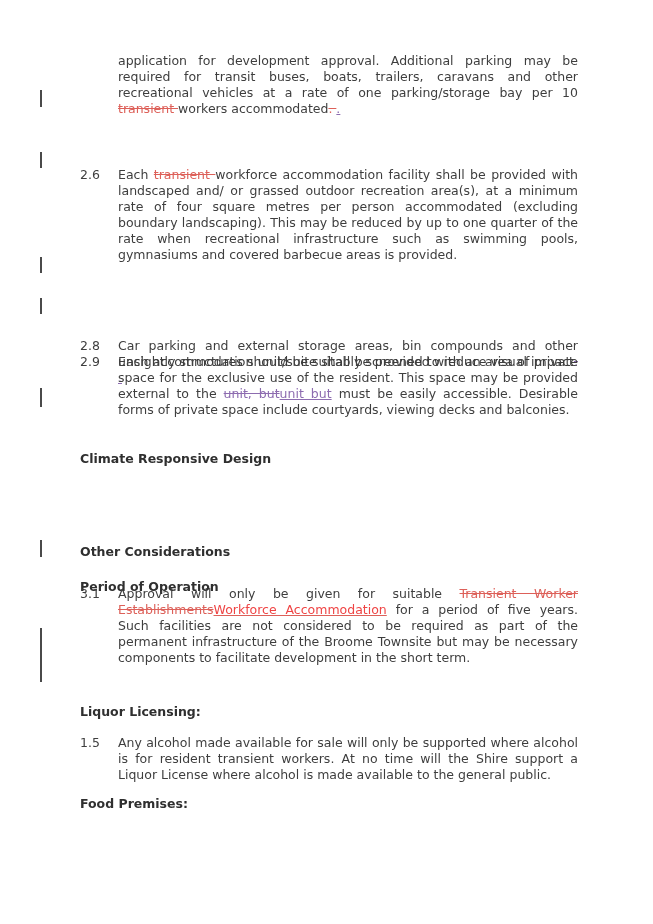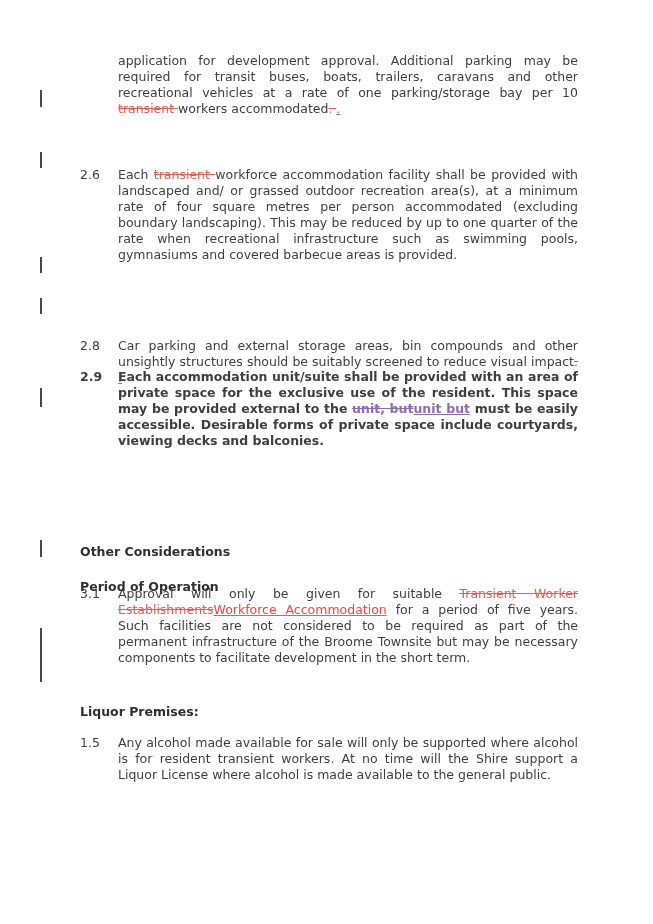--- a/index.html
+++ b/index.html
@@ -44,21 +44,21 @@
     left: 40px;
     width: 1.5px;
     background: #4a4a4a;
   }
   
   .block-0  { top: 53px; }
   .block-1  { top: 123px; }
   .block-2  { top: 151px; margin-top: 16px; }
   .block-3  { top: 261px; }
   .block-4  { top: 308px; margin-top: 30px; }
-  .block-5  { top: 369px; font-weight: bold; }
+  .block-5  { top: 354px; }
   .block-6  { top: 451px; }
   .block-7  { top: 481px; }
   .block-8  { top: 544px; }
   .block-9  { top: 579px; }
   .block-10 { top: 586px; }
   .block-11 { top: 704px; }
   .block-12 { top: 735px; }
   .block-13 { top: 796px; }
   .block-14 { top: 826px; }
   .footer-rule {
@@ -103,27 +103,29 @@
         <span class="body"><span class="seg-normal">Each </span><span class="seg-del-red">transient </span><span class="seg-normal">workforce accommodation facility shall be provided with landscaped and/ or grassed outdoor recreation area(s), at a minimum rate of four square metres per person accommodated (excluding boundary landscaping). This may be reduced by up to one quarter of the rate when recreational infrastructure such as swimming pools, gymnasiums and covered barbecue areas is provided.</span></span>
       </div>
       <div class="item block-4">
         <span class="num">2.8</span>
         <span class="body"><span class="seg-normal">Car parking and external storage areas, bin compounds and other unsightly structures should be suitably screened to reduce visual impact</span><span class="seg-del-purple">. </span><span class="seg-ins-purple">.</span></span>
       </div>
       <div class="item block-5">
         <span class="num">2.9</span>
         <span class="body"><span class="seg-normal">Each accommodation unit/suite shall be provided with an area of private space for the exclusive use of the resident. This space may be provided external to the </span><span class="seg-del-purple">unit, but</span><span class="seg-ins-purple">unit but</span><span class="seg-normal"> must be easily accessible. Desirable forms of private space include courtyards, viewing decks and balconies.</span></span>
       </div>
+      <div class="heading block-6">Climate Responsive Design</div>
       <div class="heading block-9">Period of Operation</div>
       <div class="heading block-8">Other Considerations</div>
       <div class="item block-10">
         <span class="num">3.1</span>
         <span class="body"><span class="seg-normal">Approval will only be given for suitable </span><span class="seg-del-red">Transient Worker Establishments</span><span class="seg-ins-red">Workforce Accommodation</span><span class="seg-normal"> for a period of five years. Such facilities are not considered to be required as part of the permanent infrastructure of the Broome Townsite but may be necessary components to facilitate development in the short term.</span></span>
       </div>
-      <div class="heading block-11">Liquor Premises:</div>
+      <div class="heading block-11">Liquor Licensing:</div>
       <div class="item block-12">
         <span class="num">1.5</span>
         <span class="body"><span class="seg-normal">Any alcohol made available for sale will only be supported where alcohol is for resident transient workers. At no time will the Shire support a Liquor License where alcohol is made available to the general public.</span></span>
       </div>
+      <div class="heading block-13">Food Premises:</div>
     </div>
   <div class="footer-rule"></div>
   <div class="footer-text">Page 4</div>
 </div>
 
 </body></html>

